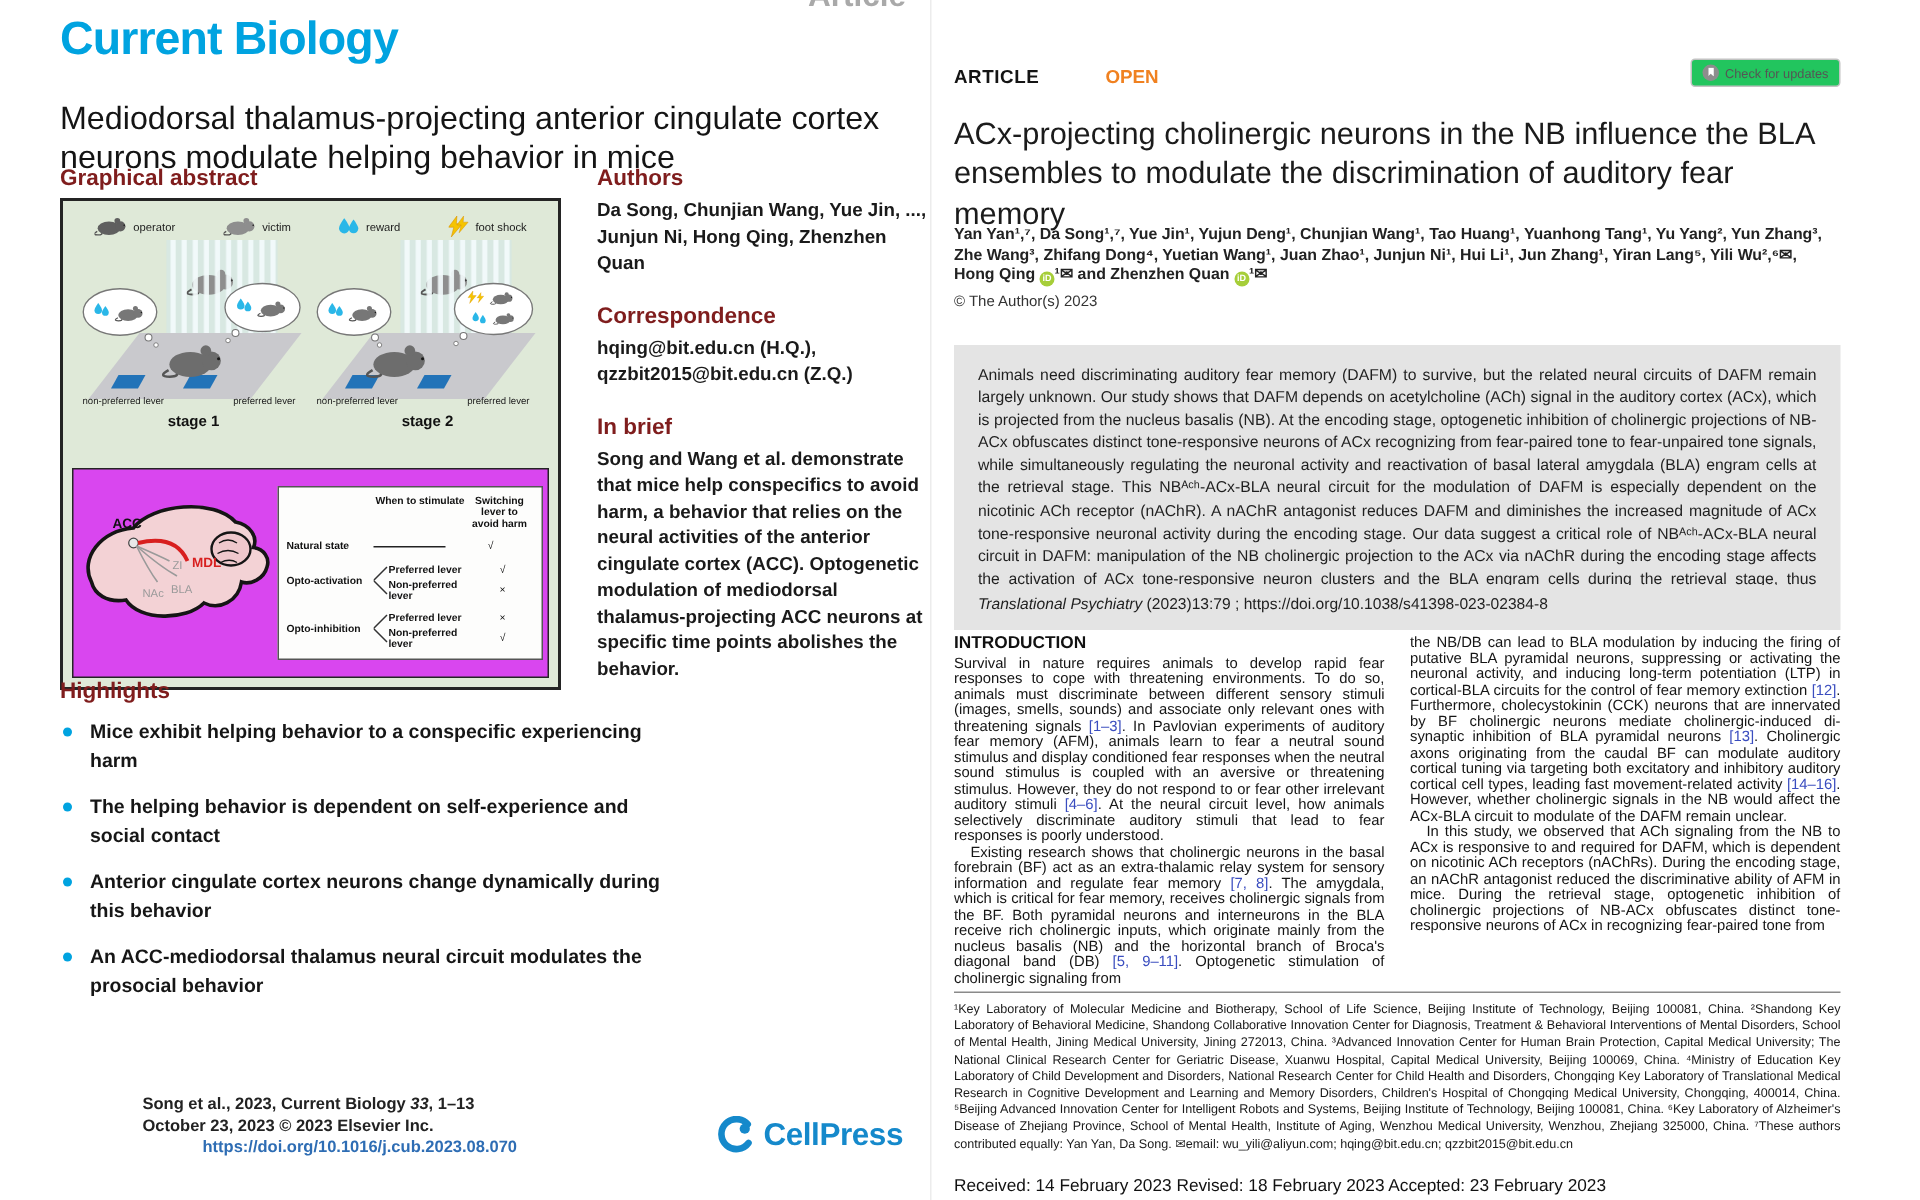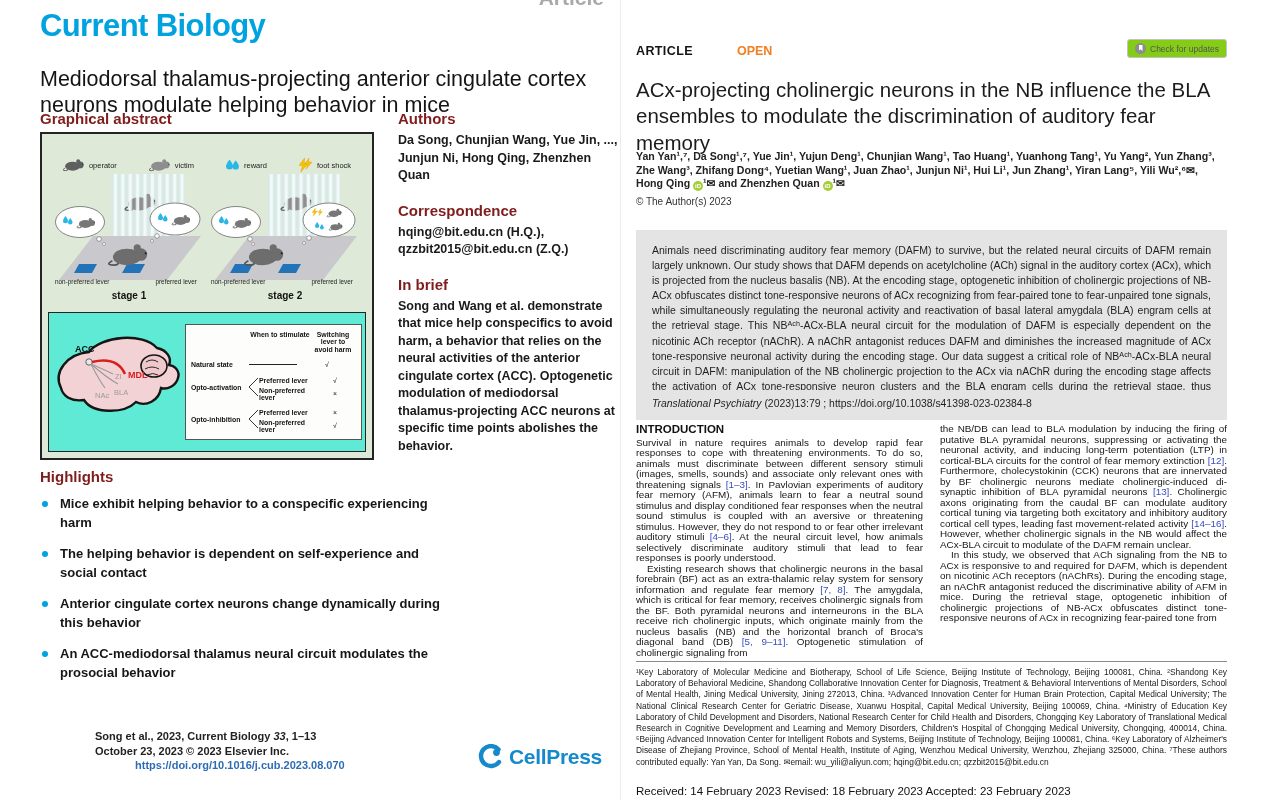--- a/index.html
+++ b/index.html
@@ -13,61 +13,61 @@
   .cb-logo { position:absolute; top:8px; left:40px; font-size:31px; font-weight:bold; letter-spacing:-0.6px; color:#00a3e0; }
   .cb-title { position:absolute; top:52px; left:40px; width:565px; font-size:21.5px; line-height:26px; font-weight:normal; color:#141414; }
   .cyan-h { font-size:15px; font-weight:700; color:#7f1d1d; margin:0 0 5px 0; }
   .cb-main { position:absolute; top:110px; left:40px; width:580px; display:flex; }
   .ga-col { width:334px; }
   .info-col { width:226px; margin-left:24px; }
   .info-col p { margin:0 0 17px 0; font-size:12.5px; line-height:17.5px; font-weight:600; color:#1a1a1a; }
 
   .ga-box { margin-top:2px; width:334px; height:328px; border:2.5px solid #242424; background:#dfe9d8; display:flex; flex-direction:column; }
   .ga-top { flex:1; position:relative; }
-  .legend-row { display:flex; justify-content:center; gap:32px; padding-top:24px; }
+  .legend-row { display:flex; justify-content:center; gap:32px; padding-top:10px; }
   .legend-item { display:flex; align-items:center; gap:4px; font-size:7.5px; color:#1c1c1c; }
   .stages-row { display:flex; justify-content:center; margin-top:0; }
   .stage { width:156px; text-align:center; }
   .stage svg.scene { width:152px; height:112px; display:block; margin:0 auto; }
   .lever-labels { display:flex; justify-content:space-between; padding:0 10px 0 4px; font-size:6.4px; color:#222; margin-top:-6px; }
   .stage-label { font-size:10px; font-weight:bold; color:#111; margin-top:5px; }
 
-  .ga-bottom { height:140px; margin:5px 6px 6px 6px; border:1.5px solid #242424; background:#5eead4; display:flex; align-items:center; }
+  .ga-bottom { height:140px; margin:5px 6px 6px 6px; border:1.5px solid #242424; background:#d946ef; display:flex; align-items:center; }
   .brain-wrap { width:138px; padding-left:2px; }
   .ga-table { width:178px; border:1px solid #555; background:#fdfdfc; font-size:6.9px; color:#111; padding:6px 4px 7px 5px; margin-right:5px; }
   .t-head { display:flex; font-weight:bold; }
   .t-hspacer { width:58px; }
   .t-h1 { width:62px; text-align:center; }
   .t-h2 { width:44px; text-align:center; line-height:7.6px; }
   .t-row { display:flex; align-items:center; margin-top:8px; }
   .t-cond { width:58px; font-weight:bold; }
   .t-line { width:48px; border-top:1.2px solid #222; margin-right:8px; }
   .t-res { width:44px; text-align:center; }
   .t-group { display:flex; align-items:center; margin-top:6px; }
   .t-fork { width:10px; height:24px; }
   .t-levers { flex:1; }
   .t-lrow { display:flex; align-items:center; height:13px; }
   .t-lev { width:54px; font-weight:bold; }
 
-  .cb-highlights { position:absolute; top:468px; left:40px; width:402px; }
+  .cb-highlights { position:absolute; top:452px; left:40px; width:402px; }
   .hl-item { display:flex; margin-bottom:13px; font-size:13px; line-height:18.5px; font-weight:bold; color:#161616; }
   .hl-bullet { width:6px; height:6px; border-radius:50%; background:#00a3e0; margin:6px 12px 0 2px; flex:none; }
 
   .cb-footer-cite { position:absolute; left:95px; top:729px; font-size:11px; line-height:14.5px; font-weight:600; color:#222; }
   .cb-doi { color:#2e6db4; font-weight:600; text-decoration:none;padding-left:40px; }
   .cellpress { position:absolute; right:18px; top:744px; display:flex; align-items:center; gap:5px; }
   .cellpress-text { font-size:21px; font-weight:bold; color:#1589cb; letter-spacing:-0.3px; }
 
   
   .page-right { border-left:1px solid #ececec; }
   .r-block { position:absolute; left:15px; width:591px; }
   .r-header { top:44px; display:flex; align-items:center; }
   .r-article { font-size:12.5px; font-weight:bold; letter-spacing:0.4px; color:#141414; }
   .r-open { font-size:12.5px; font-weight:bold; color:#f08120; margin-left:44px; }
-  .badge { position:absolute; right:0; top:-5px; display:flex; align-items:center; gap:4px; border:1px solid #c2c2c2; border-radius:3px; background:#84cc16; padding:3px 7px; }
+  .badge { position:absolute; right:0; top:-5px; display:flex; align-items:center; gap:4px; border:1px solid #c2c2c2; border-radius:3px; background:#22c55e; padding:3px 7px; }
   .badge-text { font-size:8.5px; color:#555; }
   .crossmark { width:11px; height:11px; border-radius:50%; background:#8d8d8d; position:relative; }
   .crossmark::after { content:""; position:absolute; left:3.5px; top:2px; width:4px; height:6px; background:#fff; clip-path:polygon(0 0,100% 0,100% 100%,50% 70%,0 100%); }
   .r-title { top:63px; font-size:20.5px; line-height:26.5px; font-weight:500; color:#1b1b1b; }
   .r-authors { top:150px; font-size:10.6px; line-height:13.5px; font-weight:600; color:#222; }
   .orcid { display:inline-block; width:10px; height:10px; border-radius:50%; background:#a6ce39; color:#fff; font-size:6px; font-weight:bold; text-align:center; line-height:10px; vertical-align:-1px; }
   .r-copy { top:196px; font-size:10px; color:#333; }
   .abstract-box { top:230px; height:190px; background:#e4e4e4; padding:13px 16px 11px 16px; display:flex; flex-direction:column; }
   .abstract-text { flex:1; overflow:hidden; font-size:10.5px; line-height:15.1px; text-align:justify; color:#1f1f1f; }
   .abstract-cite { margin-top:8px; font-size:10.4px; color:#1f1f1f; }

